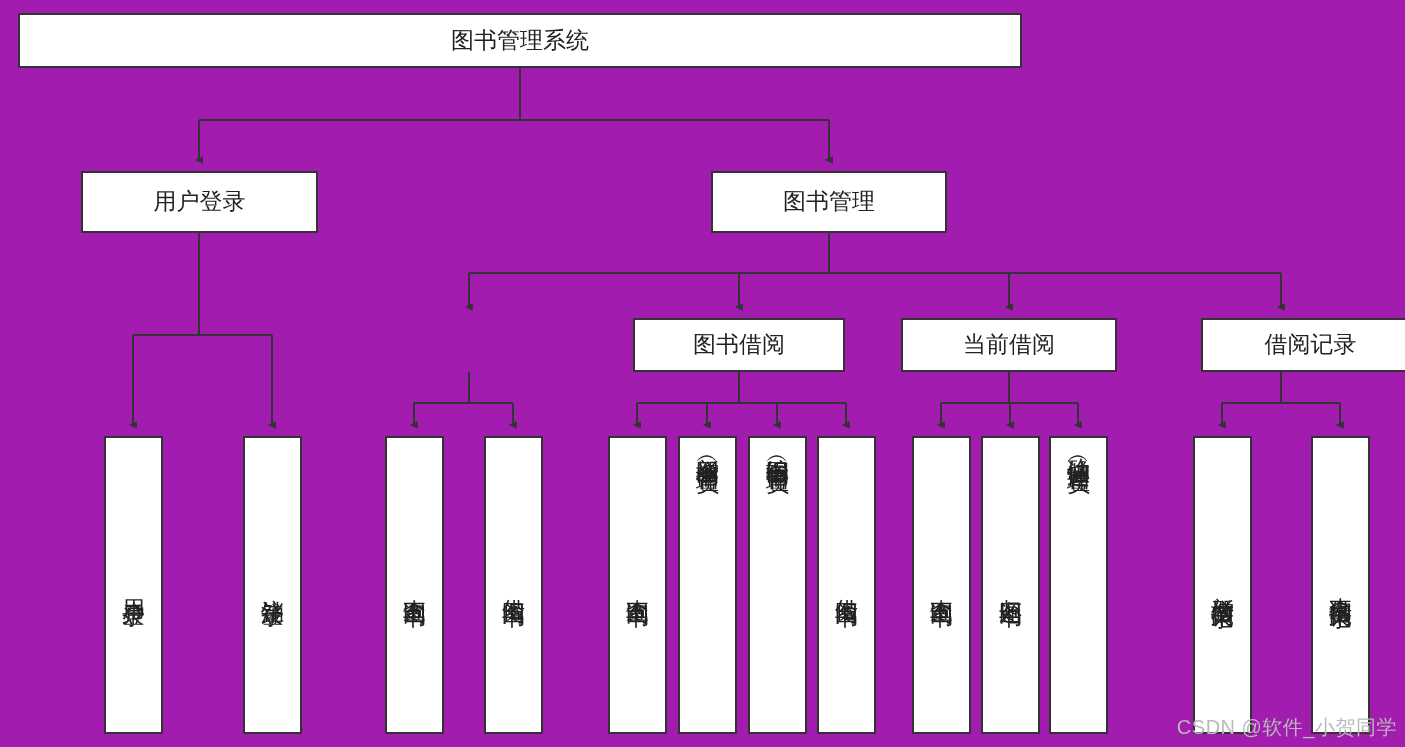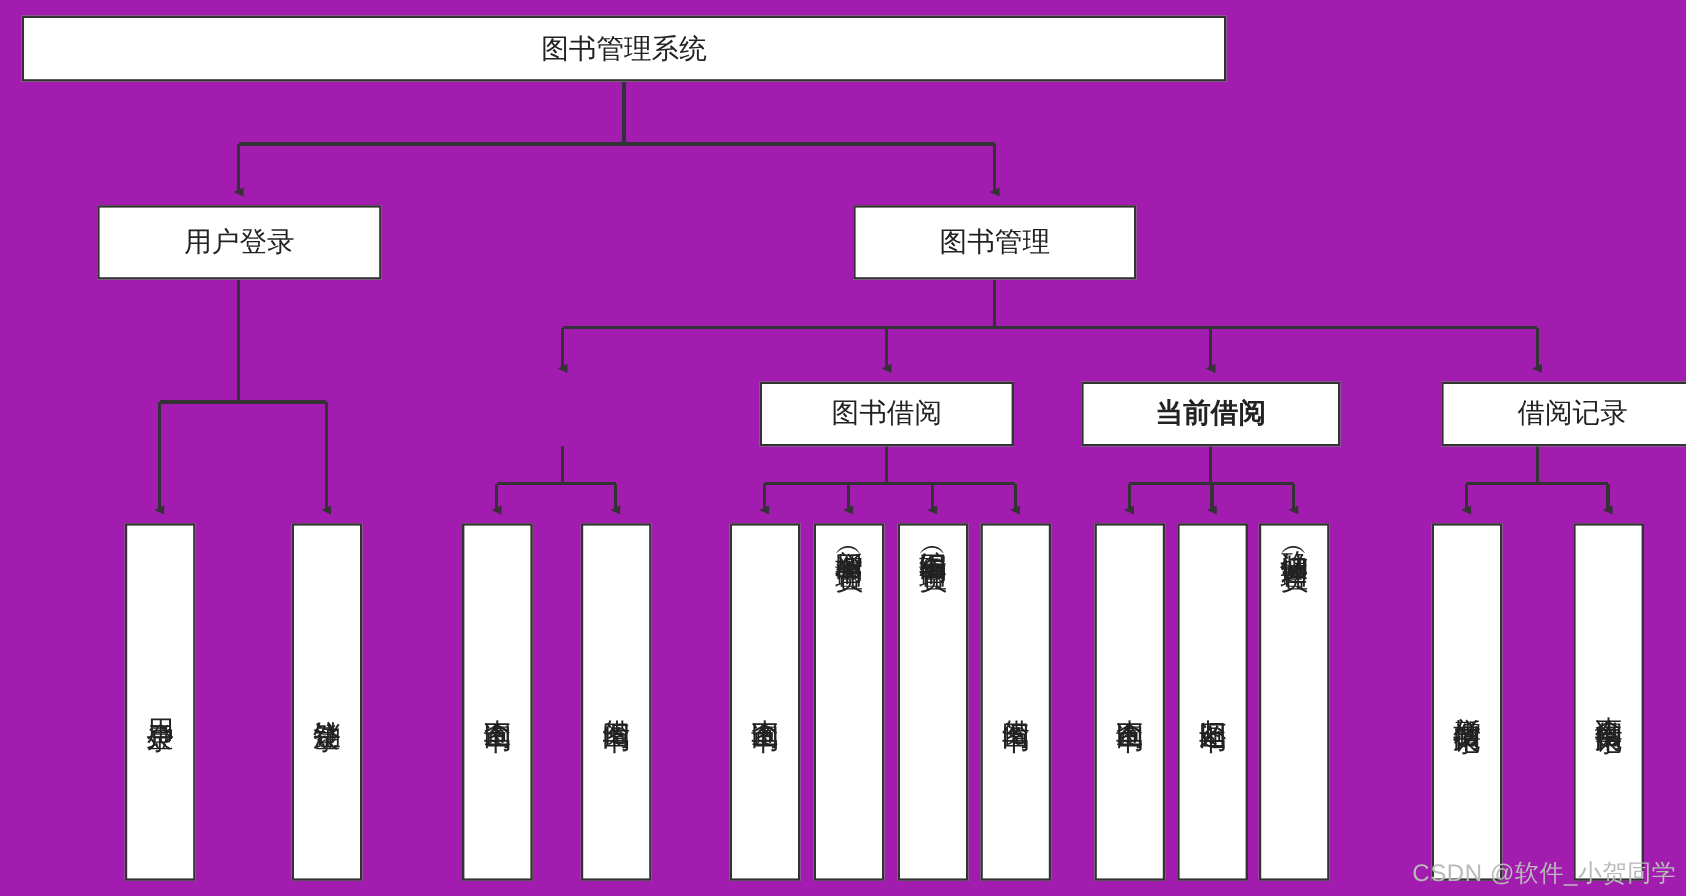--- a/index.html
+++ b/index.html
@@ -137,21 +137,21 @@
 
   <div class="node horizontal" style="left:711px; top:171px; width:236px; height:62px;">
     <span class="node-label">图书管理</span>
   </div>
 
 
   <div class="node horizontal" style="left:633px; top:318px; width:212px; height:54px;">
     <span class="node-label">图书借阅</span>
   </div>
 
-  <div class="node horizontal" style="left:901px; top:318px; width:216px; height:54px;font-weight:bold;">
+  <div class="node horizontal" style="left:901px; top:318px; width:216px; height:54px;">
     <span class="node-label">当前借阅</span>
   </div>
 
   <div class="node horizontal" style="left:1201px; top:318px; width:219px; height:54px;">
     <span class="node-label">借阅记录</span>
   </div>
 
   <div class="node vertical mid" style="left:104px; top:436px; width:59px; height:298px;">
     <span class="node-label">用户登录</span>
   </div>

